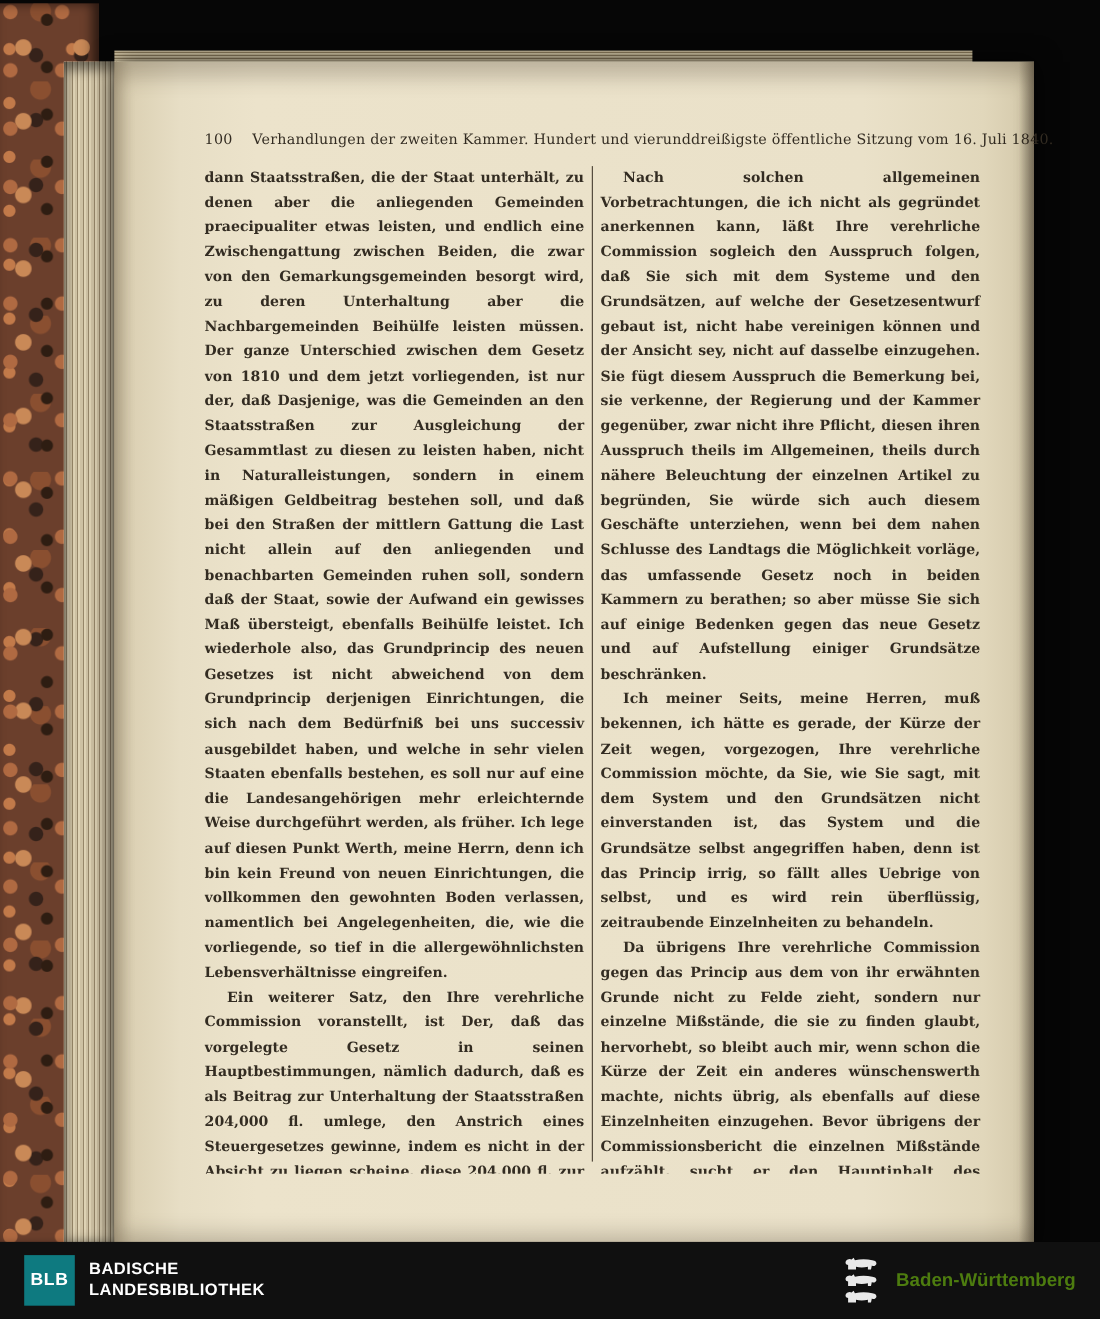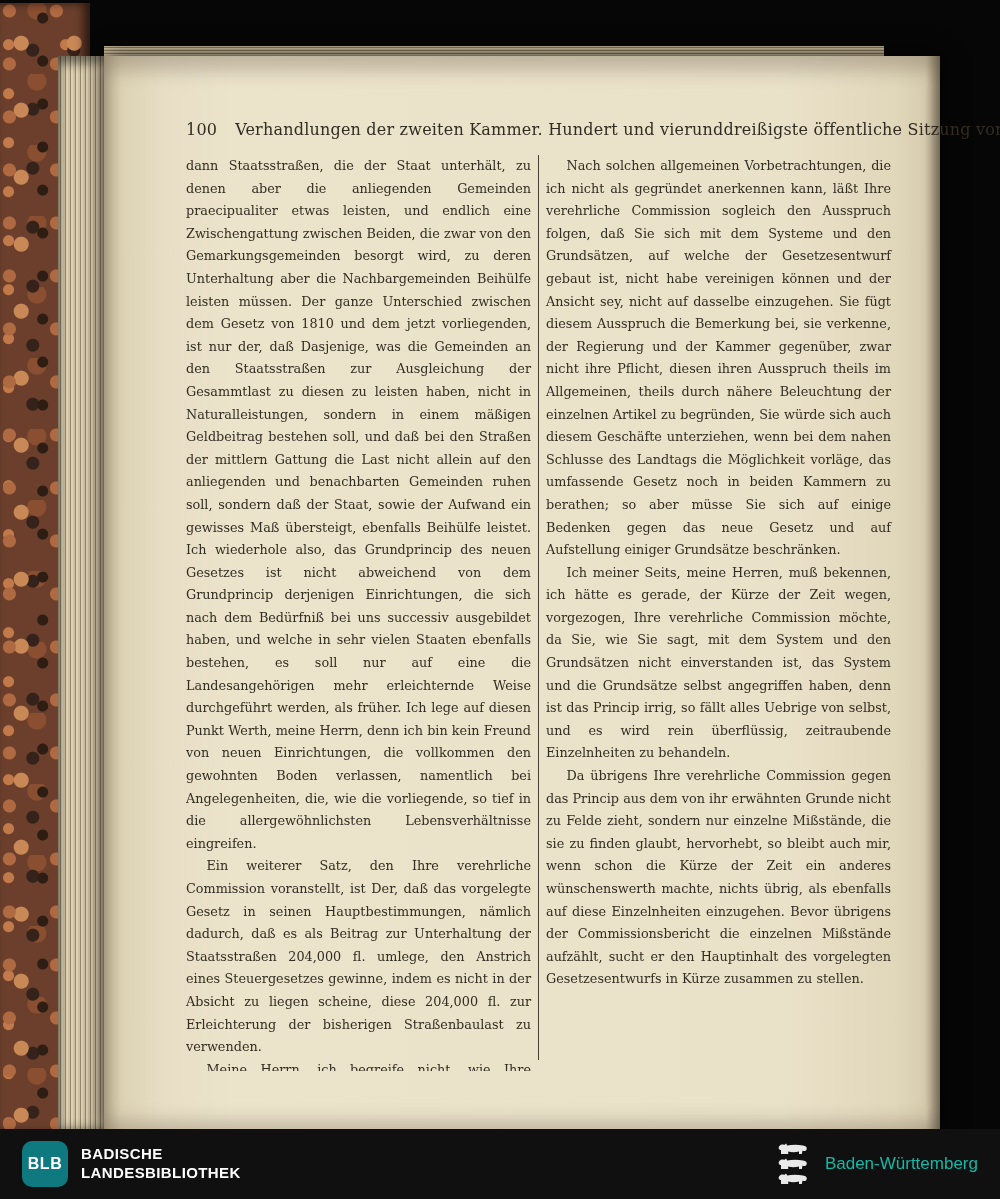--- a/index.html
+++ b/index.html
@@ -42,49 +42,49 @@
     padding:64px 48px 0 82px;
     color:#332c22;
   }
   .page::after{
     content:"";position:absolute;right:0;top:0;width:14px;height:100%;
     background:linear-gradient(90deg,transparent,rgba(30,22,12,.4));
   }
   
   .page-header{
     display:flex;gap:18px;align-items:baseline;
-    font-size:16px;white-space:nowrap;
+    font-size:13px;white-space:nowrap;
     letter-spacing:.2px;
   }
   .columns{
     display:flex;margin-top:16px;height:916px;overflow:hidden;
   }
   .col{width:345px;font-size:12.8px;line-height:22.6px;text-align:justify;}
-  .col p{margin:0;text-indent:1.6em;}
+  .col p{margin:0;text-indent:1.6em;font-weight:bold;}
   .col p.cont{text-indent:0;}
   .col-divider{
     width:1px;background:#463e30;margin:0 7px;height:905px;align-self:flex-start;
   }
   
   .footer{
     position:absolute;left:0;bottom:0;width:1000px;height:70px;
     background:#101010;
     display:flex;align-items:center;justify-content:space-between;
     box-sizing:border-box;padding:0 22px;
     font-family:"Liberation Sans", sans-serif;
   }
   .footer-left{display:flex;align-items:center;gap:13px;cursor:pointer;}
   .blb-badge{
     width:46px;height:46px;background:#0e7a80;color:#ffffff;
     display:flex;align-items:center;justify-content:center;
-    font-weight:bold;font-size:16px;letter-spacing:.5px;border-radius:10px;
+    font-weight:bold;font-size:16px;letter-spacing:.5px;
   }
   .library-name{color:#ffffff;font-weight:bold;font-size:15px;line-height:1.25;letter-spacing:.4px;}
   .footer-right{display:flex;align-items:center;gap:12px;cursor:pointer;}
-  .state-name{color:#14b8a6;font-size:17px;}
+  .state-name{color:#4d7c0f;font-size:17px;font-weight:bold;}
   .coa{display:block;}
 </style>
 </head>
 <body>
 
 <div class="scan-area">
   <div class="cover-marble"></div>
   <div class="top-edge"></div>
   <div class="page-edges"></div>
 

